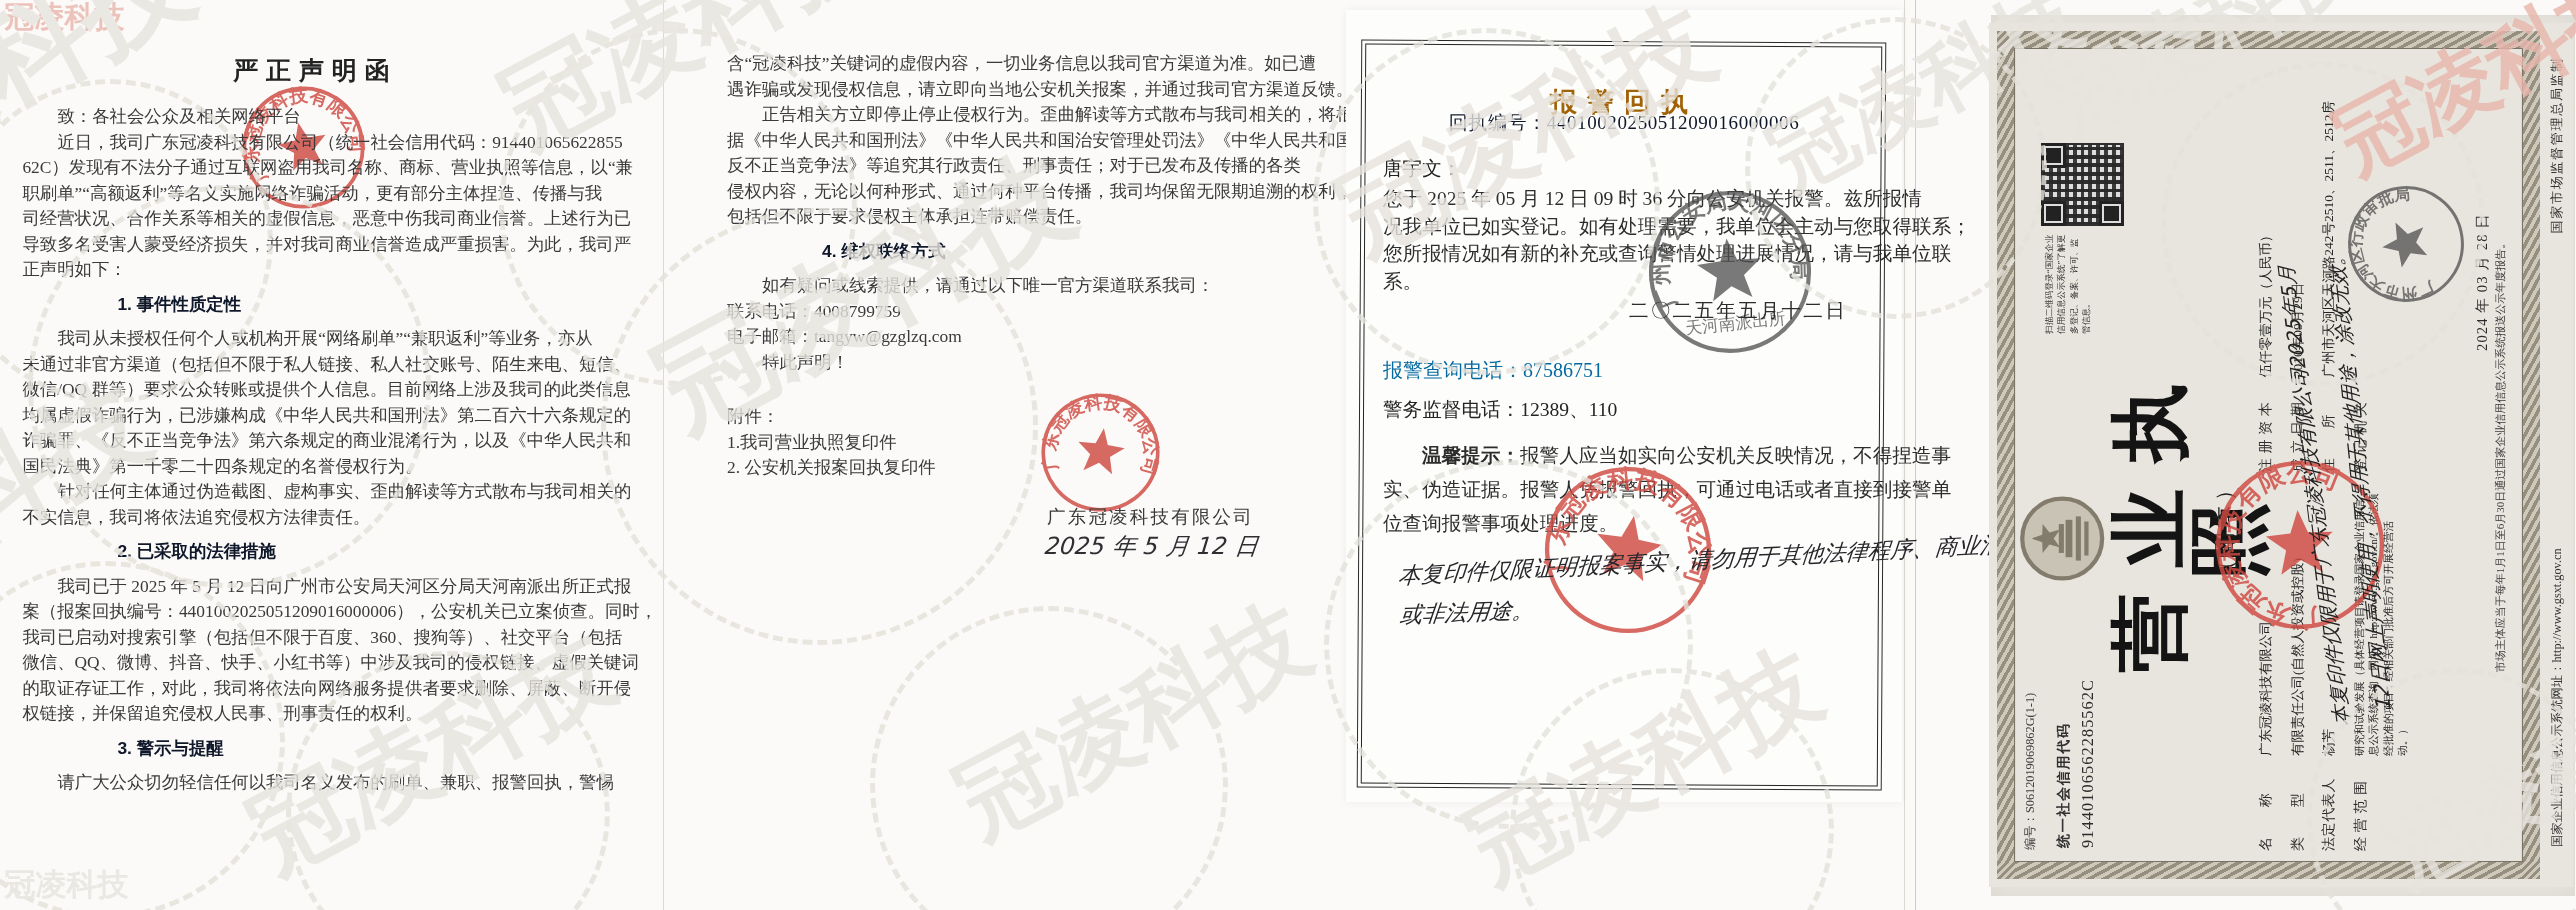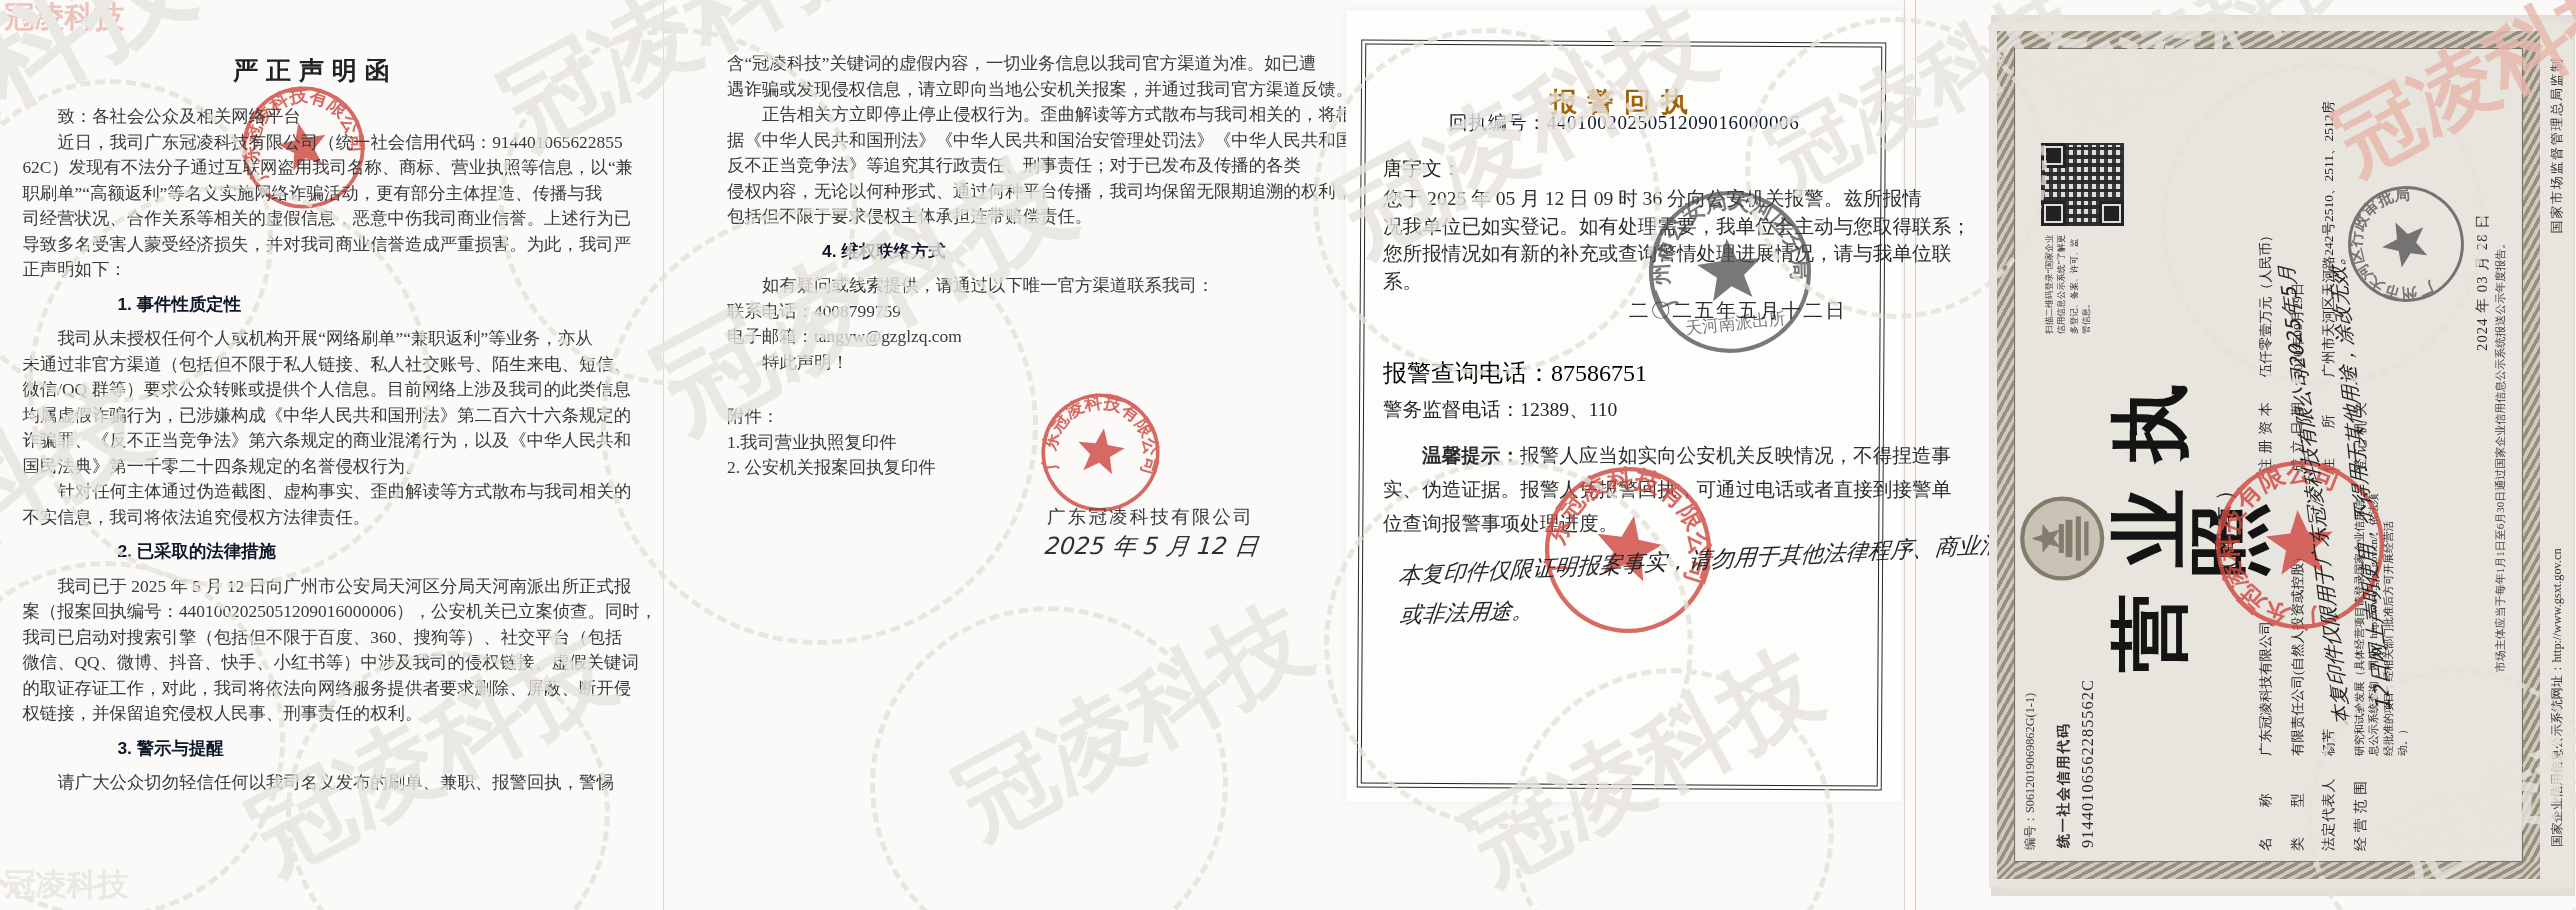--- a/index.html
+++ b/index.html
@@ -45,21 +45,21 @@
            transform:rotate(.35deg);}
   .r-title{position:absolute;left:0;right:0;top:52px;text-align:center;font-size:27px;
            font-weight:bold;letter-spacing:10px;color:#a16207;}
   .r-number{position:absolute;left:0;right:0;top:100px;text-align:center;font-size:19px;
             color:#0f172a;letter-spacing:0.6px;}
   .r-greeting{position:absolute;left:37px;top:145px;font-size:19.6px;color:#222;}
   .r-body{position:absolute;left:37px;right:34px;top:175px;}
   .r-line{margin:0;font-size:19.6px;line-height:27.5px;color:#2d2d2d;white-space:nowrap;}
   .r-date{position:absolute;left:283px;top:287px;font-size:19.6px;color:#2d2d2d;
           letter-spacing:2.2px;z-index:13;}
-  .r-phone1{position:absolute;left:37px;top:347px;font-size:24px;color:#000000;}
+  .r-phone1{position:absolute;left:37px;top:347px;font-size:20px;color:#0369a1;}
   .r-phone2{position:absolute;left:37px;top:386px;font-size:19.6px;color:#242424;}
   .r-tips{position:absolute;left:37px;right:31px;top:428px;}
   .r-tips p{margin:0;font-size:19.6px;line-height:34px;color:#2d2d2d;white-space:nowrap;}
   .r-tips .t1 b{font-family:"Liberation Sans","DejaVu Sans",sans-serif;}
   .r-tips .t1{text-indent:39px;}
   .r-hw1,.r-hw2{position:absolute;font-size:22.4px;color:#26262b;white-space:nowrap;z-index:12;}
   .r-hw1{left:52px;top:534px;transform:rotate(-3deg) skewX(-8deg);}
   .r-hw2{left:54px;top:587px;transform:rotate(-2deg) skewX(-8deg);}
 
   

